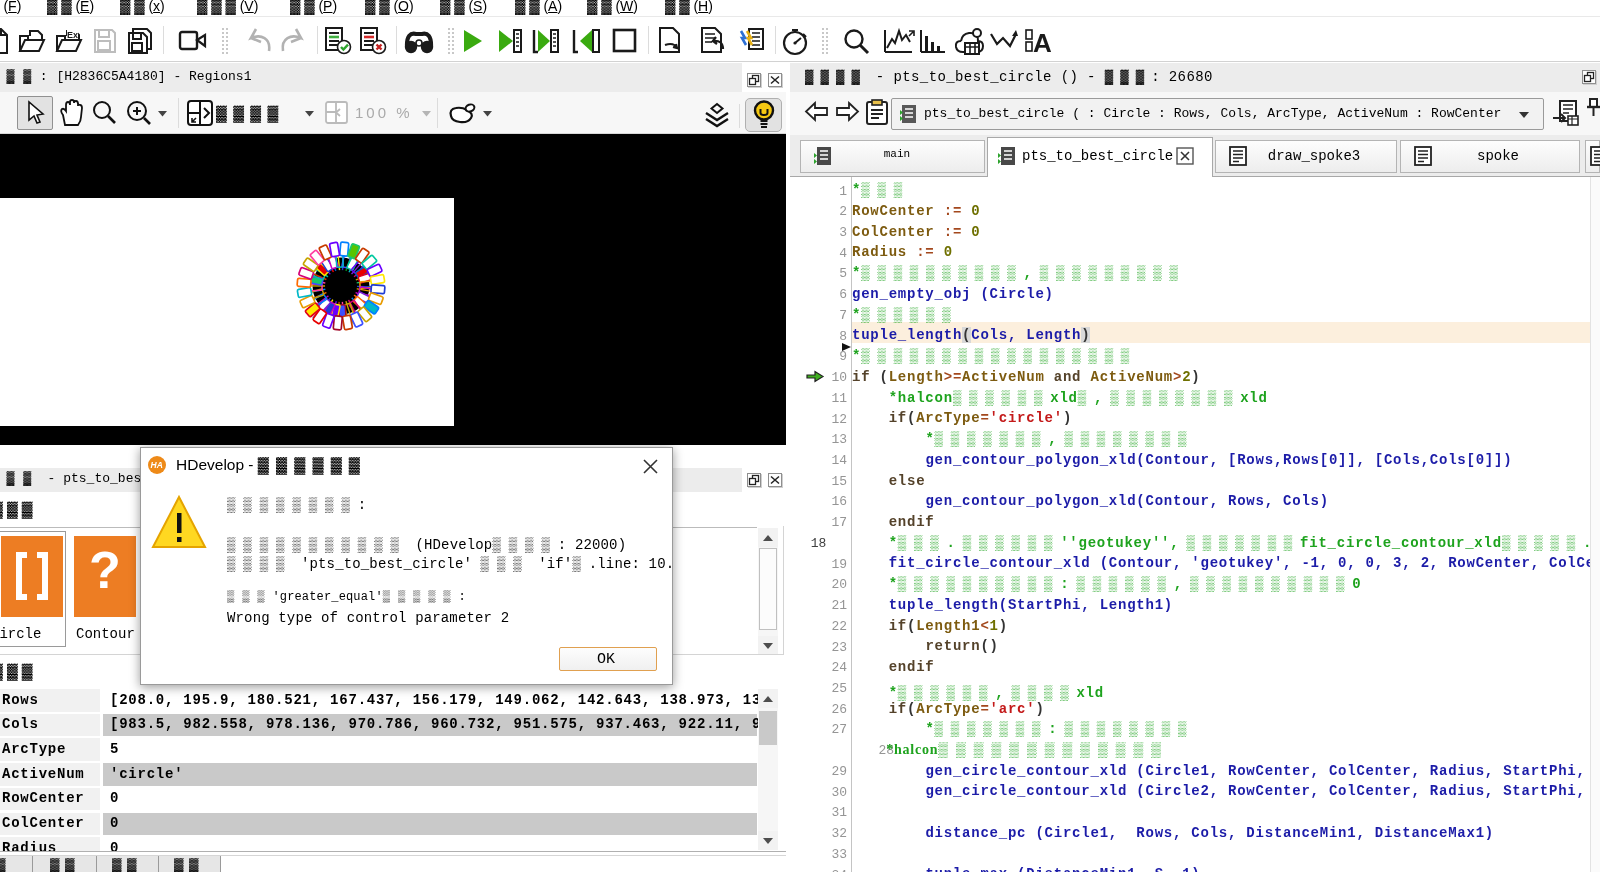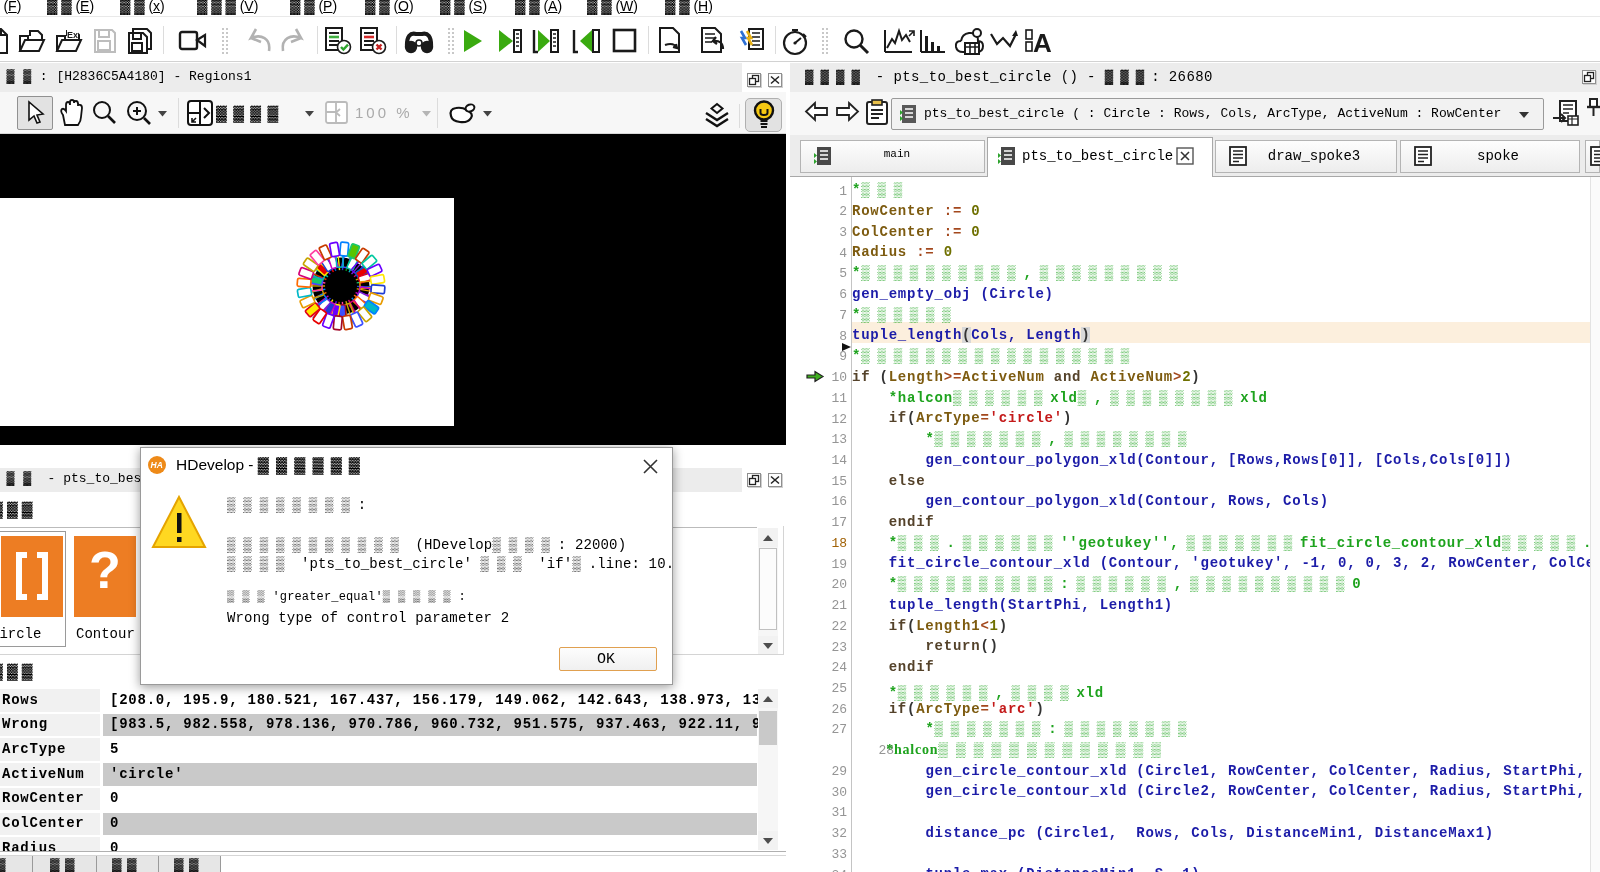--- a/index.html
+++ b/index.html
@@ -493,21 +493,21 @@
 <div style="position:absolute;left:758.5px;top:548px;width:18px;height:82px;background:#fcfcfc;border:1px solid #c0c0c0;"></div>
 <div style="position:absolute;left:0px;top:654px;width:784px;height:1px;background:#d4d4d4;"></div>
 <div style="position:absolute;left:783px;top:526px;width:1px;height:129px;background:#d4d4d4;"></div>
 <div class="" style="position:absolute;left:-8px;top:662px;font-size:15px;color:#000;white-space:pre"><span style="letter-spacing:4.00px">▓▓▓</span></div>
 <div style="position:absolute;left:0px;top:689px;width:100px;height:22.6px;background:#f1f1f1;"></div>
 <div style="position:absolute;left:103px;top:689px;width:654px;height:22.6px;background:#fff;"></div>
 <div class="mono" style="position:absolute;left:2px;top:691.5px;font-size:14px;letter-spacing:.77px;font-weight:bold;color:#000;white-space:pre">Rows</div>
 <div class="mono" style="position:absolute;left:110px;top:691.5px;font-size:14px;letter-spacing:.77px;font-weight:bold;color:#000;white-space:pre">[208.0, 195.9, 180.521, 167.437, 156.179, 149.062, 142.643, 138.973, 13…</div>
 <div style="position:absolute;left:0px;top:713.7px;width:100px;height:22.6px;background:#f1f1f1;"></div>
 <div style="position:absolute;left:103px;top:713.7px;width:654px;height:22.6px;background:#c9c9c9;"></div>
-<div class="mono" style="position:absolute;left:2px;top:716.2px;font-size:14px;letter-spacing:.77px;font-weight:bold;color:#000;white-space:pre">Wrong</div>
+<div class="mono" style="position:absolute;left:2px;top:716.2px;font-size:14px;letter-spacing:.77px;font-weight:bold;color:#000;white-space:pre">Cols</div>
 <div class="mono" style="position:absolute;left:110px;top:716.2px;font-size:14px;letter-spacing:.77px;font-weight:bold;color:#000;white-space:pre">[983.5, 982.558, 978.136, 970.786, 960.732, 951.575, 937.463, 922.11, 9…</div>
 <div style="position:absolute;left:0px;top:738.4px;width:100px;height:22.6px;background:#f1f1f1;"></div>
 <div style="position:absolute;left:103px;top:738.4px;width:654px;height:22.6px;background:#fff;"></div>
 <div class="mono" style="position:absolute;left:2px;top:740.9px;font-size:14px;letter-spacing:.77px;font-weight:bold;color:#000;white-space:pre">ArcType</div>
 <div class="mono" style="position:absolute;left:110px;top:740.9px;font-size:14px;letter-spacing:.77px;font-weight:bold;color:#000;white-space:pre">5</div>
 <div style="position:absolute;left:0px;top:763.1px;width:100px;height:22.6px;background:#f1f1f1;"></div>
 <div style="position:absolute;left:103px;top:763.1px;width:654px;height:22.6px;background:#c9c9c9;"></div>
 <div class="mono" style="position:absolute;left:2px;top:765.6px;font-size:14px;letter-spacing:.77px;font-weight:bold;color:#000;white-space:pre">ActiveNum</div>
 <div class="mono" style="position:absolute;left:110px;top:765.6px;font-size:14px;letter-spacing:.77px;font-weight:bold;color:#000;white-space:pre">'circle'</div>
 <div style="position:absolute;left:0px;top:787.8px;width:100px;height:22.6px;background:#f1f1f1;"></div>
@@ -654,21 +654,21 @@
 <div class="mono" style="position:absolute;left:790px;top:430.26px;font-size:13px;color:#959595;width:57px;text-align:right;line-height:19.73px">13</div>
 <div class="code" style="position:absolute;left:852px;top:429.06px;"><span class="p">        </span><span class="c">*<span style="letter-spacing:7.83px">▒▒▒▒▒▒▒,▒▒▒▒▒▒▒▒</span></span></div>
 <div class="mono" style="position:absolute;left:790px;top:450.99px;font-size:13px;color:#959595;width:57px;text-align:right;line-height:19.73px">14</div>
 <div class="code" style="position:absolute;left:852px;top:449.79px;"><span class="p">        </span><span class="b">gen_contour_polygon_xld(Contour, [Rows,Rows[0]], [Cols,Cols[0]])</span></div>
 <div class="mono" style="position:absolute;left:790px;top:471.72px;font-size:13px;color:#959595;width:57px;text-align:right;line-height:19.73px">15</div>
 <div class="code" style="position:absolute;left:852px;top:470.52px;"><span class="p">    </span><span class="k">else</span></div>
 <div class="mono" style="position:absolute;left:790px;top:492.45px;font-size:13px;color:#959595;width:57px;text-align:right;line-height:19.73px">16</div>
 <div class="code" style="position:absolute;left:852px;top:491.25px;"><span class="p">        </span><span class="b">gen_contour_polygon_xld(Contour, Rows, Cols)</span></div>
 <div class="mono" style="position:absolute;left:790px;top:513.18px;font-size:13px;color:#959595;width:57px;text-align:right;line-height:19.73px">17</div>
 <div class="code" style="position:absolute;left:852px;top:511.98px;"><span class="p">    </span><span class="k">endif</span></div>
-<div class="mono" style="position:absolute;left:790px;top:533.91px;font-size:13px;color:#a16207;width:57px;text-align:right;line-height:19.73px">18</div>
+<div class="mono" style="position:absolute;left:790px;top:533.91px;font-size:13px;color:#404040;width:57px;text-align:center;line-height:19.73px">18</div>
 <div class="code" style="position:absolute;left:852px;top:532.71px;"><span class="p">    </span><span class="c">*<span style="letter-spacing:7.83px">▒▒▒.▒▒▒▒▒▒</span>''geotukey''<span style="letter-spacing:7.83px">,▒▒▒▒▒▒▒</span>fit_circle_contour_xld<span style="letter-spacing:7.83px">▒▒▒▒▒.</span></span></div>
 <div class="mono" style="position:absolute;left:790px;top:554.64px;font-size:13px;color:#959595;width:57px;text-align:right;line-height:19.73px">19</div>
 <div class="code" style="position:absolute;left:852px;top:553.44px;"><span class="p">    </span><span class="b">fit_circle_contour_xld (Contour, 'geotukey', -1, 0, 0, 3, 2, RowCenter, ColCente</span></div>
 <div class="mono" style="position:absolute;left:790px;top:575.37px;font-size:13px;color:#959595;width:57px;text-align:right;line-height:19.73px">20</div>
 <div class="code" style="position:absolute;left:852px;top:574.17px;"><span class="p">    </span><span class="c">*<span style="letter-spacing:7.83px">▒▒▒▒▒▒▒▒▒▒:▒▒▒▒▒▒,▒▒▒▒▒▒▒▒▒▒</span>0</span></div>
 <div class="mono" style="position:absolute;left:790px;top:596.1px;font-size:13px;color:#959595;width:57px;text-align:right;line-height:19.73px">21</div>
 <div class="code" style="position:absolute;left:852px;top:594.9px;"><span class="p">    </span><span class="b">tuple_length(StartPhi, Length1)</span></div>
 <div class="mono" style="position:absolute;left:790px;top:616.83px;font-size:13px;color:#959595;width:57px;text-align:right;line-height:19.73px">22</div>
 <div class="code" style="position:absolute;left:852px;top:615.63px;"><span class="p">    </span><span class="k">if</span><span class="p">(</span><span class="v">Length1</span><span class="o">&lt;</span><span class="n">1</span><span class="p">)</span></div>
 <div class="mono" style="position:absolute;left:790px;top:637.56px;font-size:13px;color:#959595;width:57px;text-align:right;line-height:19.73px">23</div>

